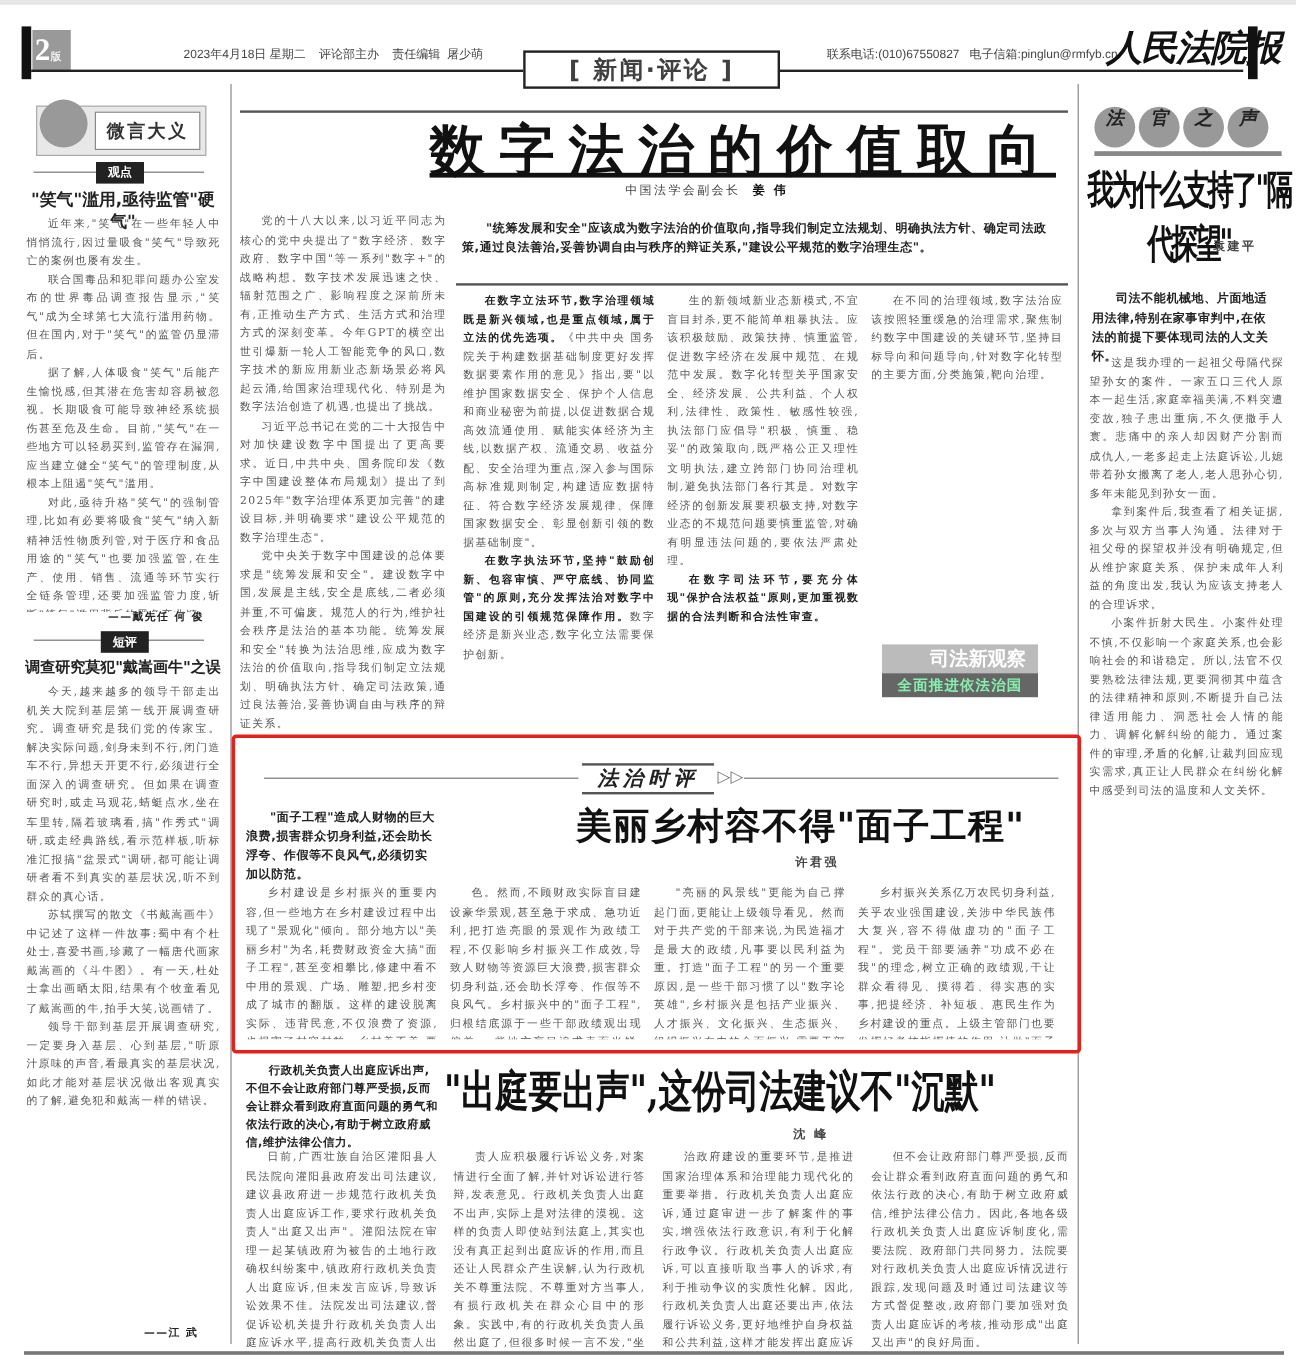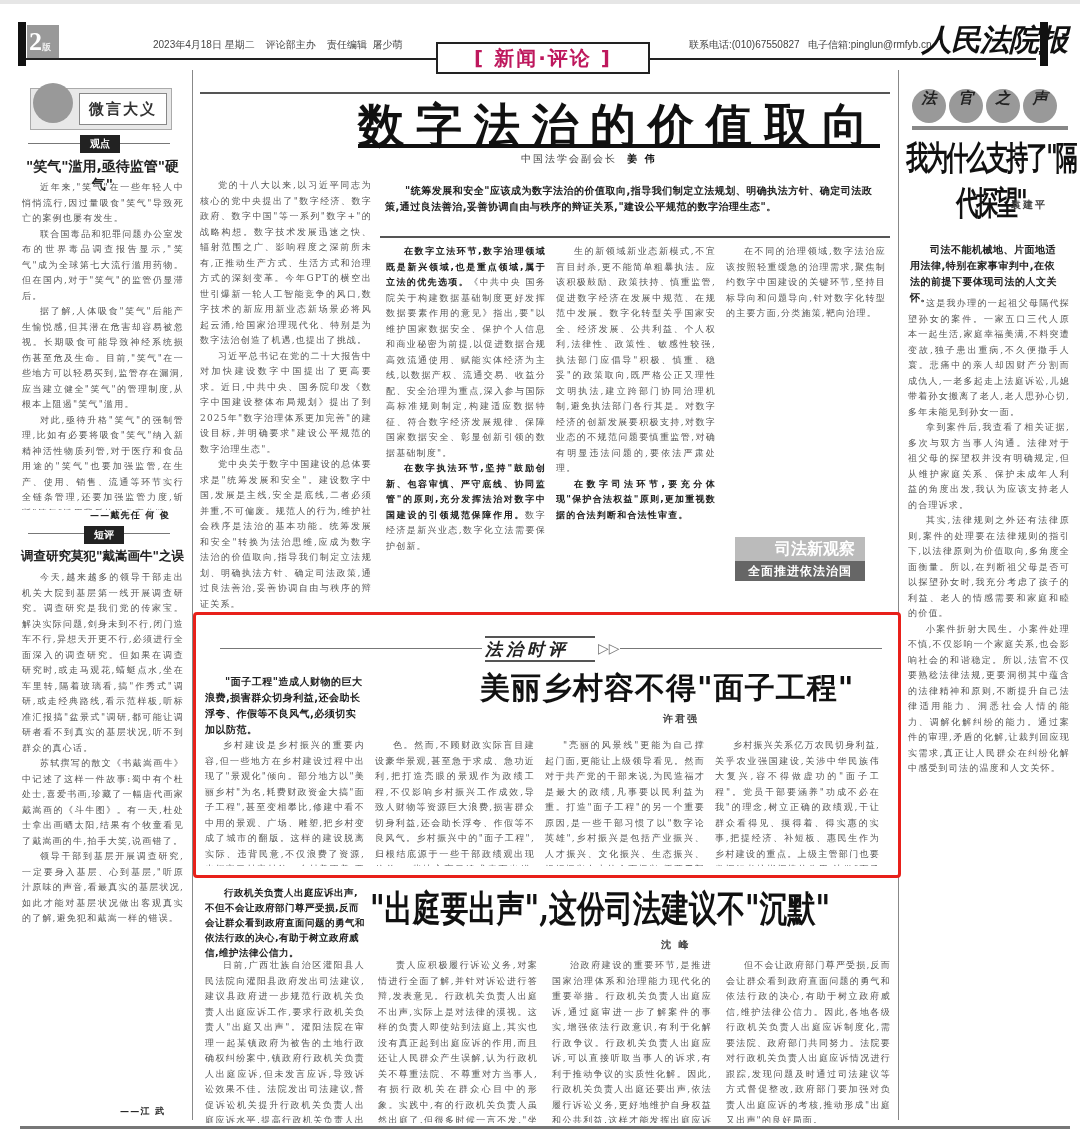--- a/index.html
+++ b/index.html
@@ -4,21 +4,21 @@
 <style>
   html,body{margin:0;padding:0;background:#fff;}
   body{width:1080px;height:1135px;position:relative;overflow:hidden;font-family:"DejaVu Serif",serif;color:#333;}
   .topbar{position:absolute;left:0;top:0;width:1080px;height:4px;background:#e6e6e6;}
   .pagebox{position:absolute;left:18px;top:22px;width:32px;height:44px;}
   .pagebox .blk{position:absolute;left:0;top:0;width:8px;height:44px;background:#111;}
   .pagebox .num{position:absolute;left:9px;top:3px;width:30px;height:34px;background:#999;color:#fff;font:bold 26px "Liberation Serif",serif;line-height:34px;padding-left:2px;}
   .pagebox .num small{font-size:9px;color:#eee;}
   .meta{position:absolute;top:38px;font:10px "Liberation Sans",sans-serif;color:#444;white-space:nowrap;}
   .hdrline{position:absolute;left:26px;top:58px;width:1010px;height:2px;background:#222;}
-  .section-tag{position:absolute;left:436px;top:42px;width:210px;height:28px;border:2px solid #222;background:#fff;font:bold 20px "DejaVu Sans",sans-serif;text-align:center;line-height:28px;color:#be185d;letter-spacing:2px;}
+  .section-tag{position:absolute;left:436px;top:42px;width:210px;height:28px;border:2px solid #222;background:#fff;font:bold 20px "DejaVu Sans",sans-serif;text-align:center;line-height:28px;color:#404040;letter-spacing:2px;}
   .masthead{position:absolute;left:922px;top:20px;font:italic bold 30px "DejaVu Serif",serif;color:#111;letter-spacing:-1px;}
   .mastbar{position:absolute;left:1040px;top:22px;width:8px;height:44px;background:#111;}
   .colrule{position:absolute;width:1px;background:#888;}
   .hrule{position:absolute;height:1px;background:#777;}
   .txt{position:absolute;font-size:9px;line-height:15.5px;color:#555;text-align:justify;letter-spacing:1.2px;overflow:hidden;}
   .txt p{margin:0;text-indent:2em;}
   .bold{font-weight:bold;color:#222;font-family:"DejaVu Sans",sans-serif;}
   .lead{position:absolute;font:bold 10px "DejaVu Sans",sans-serif;line-height:16px;color:#222;letter-spacing:.5px;}
   .lead p{margin:0;text-indent:2em;}
   .title-main{position:absolute;left:200px;top:95px;width:680px;text-align:right;font:bold 46px "DejaVu Serif",serif;letter-spacing:12px;color:#111;text-decoration:underline;}
@@ -26,27 +26,27 @@
   .col-head{position:absolute;font:bold 14px "DejaVu Sans",sans-serif;color:#222;text-align:center;}
   .tagbox{position:absolute;background:#222;color:#fff;font:bold 10px "DejaVu Sans",sans-serif;padding:2px 10px;}
   .weiyan{position:absolute;left:30px;top:88px;width:140px;height:40px;border:1px solid #aaa;background:#e8e8e8;}
   .weiyan .logo{position:absolute;left:2px;top:-6px;width:40px;height:40px;border-radius:50%;background:#999;}
   .weiyan .lbl{position:absolute;left:48px;top:4px;width:86px;height:30px;background:#fff;border:1px solid #888;font:bold 15px "DejaVu Sans",sans-serif;color:#333;line-height:30px;text-align:center;letter-spacing:2px;}
   .judgevoice{position:absolute;left:912px;top:88px;width:160px;height:36px;}
   .judgevoice .c{display:inline-block;width:34px;height:34px;border-radius:50%;background:#999;color:#222;text-align:center;line-height:34px;font:italic bold 15px "DejaVu Serif",serif;margin-right:3px;}
   .judgebar{position:absolute;left:912px;top:126px;width:156px;height:4px;background:#888;}
   .judge-title{position:absolute;left:906px;top:136px;width:170px;font:bold 22px "DejaVu Serif",serif;color:#111;letter-spacing:-2px;transform:scaleY(1.5);transform-origin:top;text-align:center;}
   .redbox{position:absolute;left:193px;top:612px;width:702px;height:260px;border:3px solid #e8201a;border-radius:4px;}
-  .fazhi{position:absolute;left:485px;top:636px;width:110px;height:22px;border-top:2px solid #555;border-bottom:2px solid #555;font:italic bold 17px "DejaVu Serif",serif;line-height:22px;color:#222;letter-spacing:4px;}
+  .fazhi{position:absolute;left:485px;top:636px;width:110px;height:22px;border-top:2px solid #555;border-bottom:2px solid #555;font:italic bold 17px "DejaVu Serif",serif;text-align:center;line-height:22px;color:#222;letter-spacing:4px;}
   .chev{position:absolute;left:598px;top:640px;font:14px "DejaVu Sans",sans-serif;color:#777;}
   .title2{position:absolute;left:480px;top:668px;font:bold 30px "DejaVu Serif",serif;color:#111;letter-spacing:1px;}
   .title3{position:absolute;left:370px;top:885px;font:bold 28px "DejaVu Serif",serif;color:#111;transform:scaleY(1.3);transform-origin:top;}
   .sifa{position:absolute;left:735px;top:537px;width:130px;height:48px;}
   .sifa .top{height:24px;background:#bbb;font:bold 16px "DejaVu Sans",sans-serif;color:#fff;padding-left:40px;line-height:24px;}
-  .sifa .bot{height:20px;background:#666;color:#ffffff;font:bold 12px "DejaVu Sans",sans-serif;text-align:center;line-height:20px;letter-spacing:1px;}
+  .sifa .bot{height:20px;background:#666;color:#86efac;font:bold 12px "DejaVu Sans",sans-serif;text-align:center;line-height:20px;letter-spacing:1px;}
   .bottomline{position:absolute;left:20px;top:1126px;width:1050px;height:3px;background:#777;}
 </style>
 </head>
 <body>
 
 <div class="topbar"></div>
 
 <div class="pagebox">
   <div class="blk"></div>
   <div class="num"><span>2</span><small>版</small></div>
@@ -128,21 +128,20 @@
 </div>
 <div class="judgebar"></div>
 <div class="judge-title">我为什么支持了"隔代探望"</div>
 <div class="byline" style="left:970px;top:198px;font-weight:bold;">袁建平</div>
 <div class="lead" style="left:910px;top:214px;width:155px;margin-top:28px;">
     <p>司法不能机械地、片面地适用法律,特别在家事审判中,在依法的前提下要体现司法的人文关怀。</p>
   </div>
 <div class="txt" style="left:908px;top:296px;width:162px;height:825px;">
   <p>这是我办理的一起祖父母隔代探望孙女的案件。一家五口三代人原本一起生活,家庭幸福美满,不料突遭变故,独子患出重病,不久便撒手人寰。悲痛中的亲人却因财产分割而成仇人,一老多起走上法庭诉讼,儿媳带着孙女搬离了老人,老人思孙心切,多年未能见到孙女一面。</p>
   <p>拿到案件后,我查看了相关证据,多次与双方当事人沟通。法律对于祖父母的探望权并没有明确规定,但从维护家庭关系、保护未成年人利益的角度出发,我认为应该支持老人的合理诉求。</p>
-  <p>其实,法律规则之外还有法律原则,案件的处理要在法律规则的指引下,以法律原则为价值取向,多角度全面衡量。所以,在判断祖父母是否可以探望孙女时,我充分考虑了孩子的利益、老人的情感需要和家庭和睦的价值。</p>
   <p>小案件折射大民生。小案件处理不慎,不仅影响一个家庭关系,也会影响社会的和谐稳定。所以,法官不仅要熟稔法律法规,更要洞彻其中蕴含的法律精神和原则,不断提升自己法律适用能力、洞悉社会人情的能力、调解化解纠纷的能力。通过案件的审理,矛盾的化解,让裁判回应现实需求,真正让人民群众在纠纷化解中感受到司法的温度和人文关怀。</p>
 </div>
 
 <div class="redbox"></div>
 <div class="hrule" style="left:220px;top:648px;width:262px;"></div>
 <div class="hrule" style="left:620px;top:648px;width:262px;"></div>
 <div class="fazhi">法治时评</div>
 <div class="chev">▷▷</div>
 <div class="title2">美丽乡村容不得"面子工程"</div>
 <div class="byline" style="left:622px;top:712px;font-weight:bold;">许君强</div>

